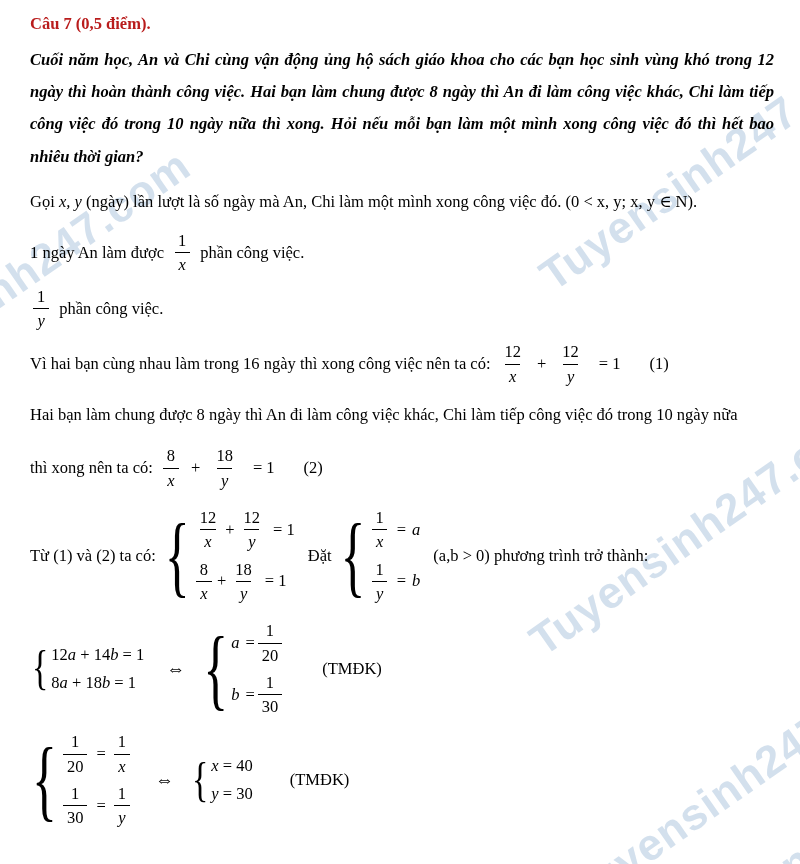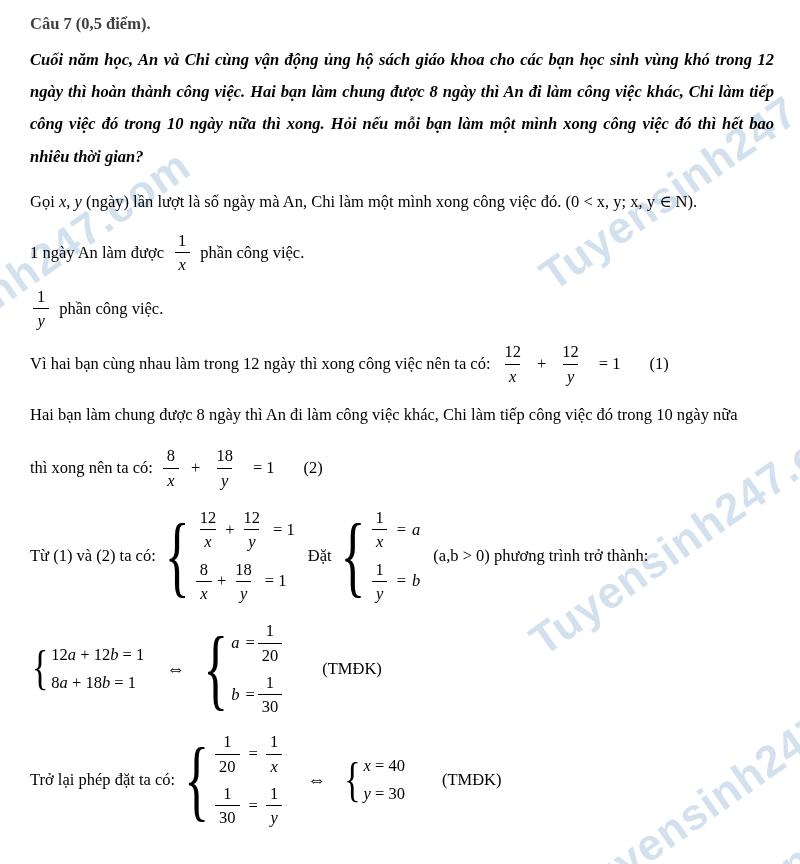--- a/index.html
+++ b/index.html
@@ -16,21 +16,21 @@
         color:rgba(168,194,220,0.50); white-space:nowrap;
         transform:rotate(-35deg); transform-origin:0 50%; }
   .wm1 { left:545px; top:255px; }
   .wm2 { left:-150px; top:370px; }
   .wm3 { left:535px; top:620px; }
   .wm4 { left:575px; top:872px; }
   .wm5 { left:700px; top:905px; }
 
   .content { position:relative; z-index:1; }
 
-  .heading { color:#404040; font-weight:700; margin:4px 0 10px; }
+  .heading { color:#b91c1c; font-weight:700; margin:4px 0 10px; }
   .problem { font-weight:700; font-style:italic; text-align:justify;
              line-height:1.95; margin:2px 0 6px; }
   .line { margin:16px 0; line-height:1.6; }
   .mi { font-style:italic; }
 
   .mathline { display:flex; align-items:center; flex-wrap:wrap;
               column-gap:7px; margin:12px 0; }
   .mathline .txt { white-space:pre; }
 
   .frac { display:inline-flex; flex-direction:column; align-items:center;
@@ -87,21 +87,21 @@
 
     <div class="mathline">
       <span class="frac">
         <span class="num">1</span>
         <span class="den mi">y</span>
       </span>
       <span class="txt">phần công việc.</span>
     </div>
 
     <div class="mathline">
-      <span class="txt">Vì hai bạn cùng nhau làm trong 12 ngày thì xong công việc nên ta có:</span>
+      <span class="txt">Vì hai bạn cùng nhau làm trong 16 ngày thì xong công việc nên ta có:</span>
       <span class="frac">
         <span class="num">12</span>
         <span class="den mi">x</span>
       </span>
       <span class="op">+</span>
       <span class="frac">
         <span class="num">12</span>
         <span class="den mi">y</span>
       </span>
       <span class="rhs">= 1</span>
@@ -163,21 +163,21 @@
       <span class="txt">(a,b &gt; 0) phương trình trở thành:</span>
     </div>
 
     <div class="mathline" style="margin:16px 0;">
       <span class="system">
         <span class="brace sm">{</span>
         <span class="rows">
           <span class="row">
               <span>12</span>
               <span class="mi">a</span>
-              <span> + 12</span>
+              <span> + 14</span>
               <span class="mi">b</span>
               <span> = 1</span>
             </span>
           <span class="row">
               <span>8</span>
               <span class="mi">a</span>
               <span> + 18</span>
               <span class="mi">b</span>
               <span> = 1</span>
             </span>
@@ -196,21 +196,20 @@
             <span class="mi">b</span>
             <span class="rhs">=</span>
             <span class="frac"><span class="num">1</span><span class="den">30</span></span>
           </span>
         </span>
       </span>
       <span class="tmdk">(TMĐK)</span>
     </div>
 
     <div class="mathline" style="margin:16px 0;">
-      <span class="txt">Trở lại phép đặt ta có:</span>
       <span class="system">
         <span class="brace lg">{</span>
         <span class="rows">
           <span class="row">
             <span class="frac"><span class="num">1</span><span class="den">20</span></span>
             <span class="rhs">=</span>
             <span class="frac" style="margin-left:8px;"><span class="num">1</span><span class="den mi">x</span></span>
           </span>
           <span class="row">
             <span class="frac"><span class="num">1</span><span class="den">30</span></span>

